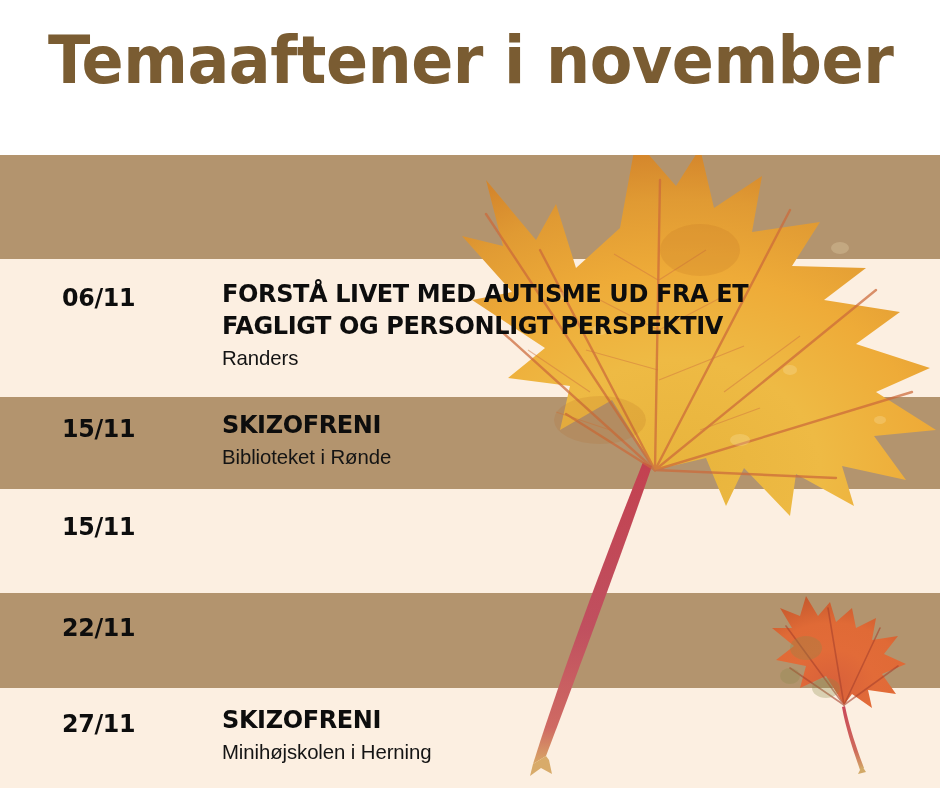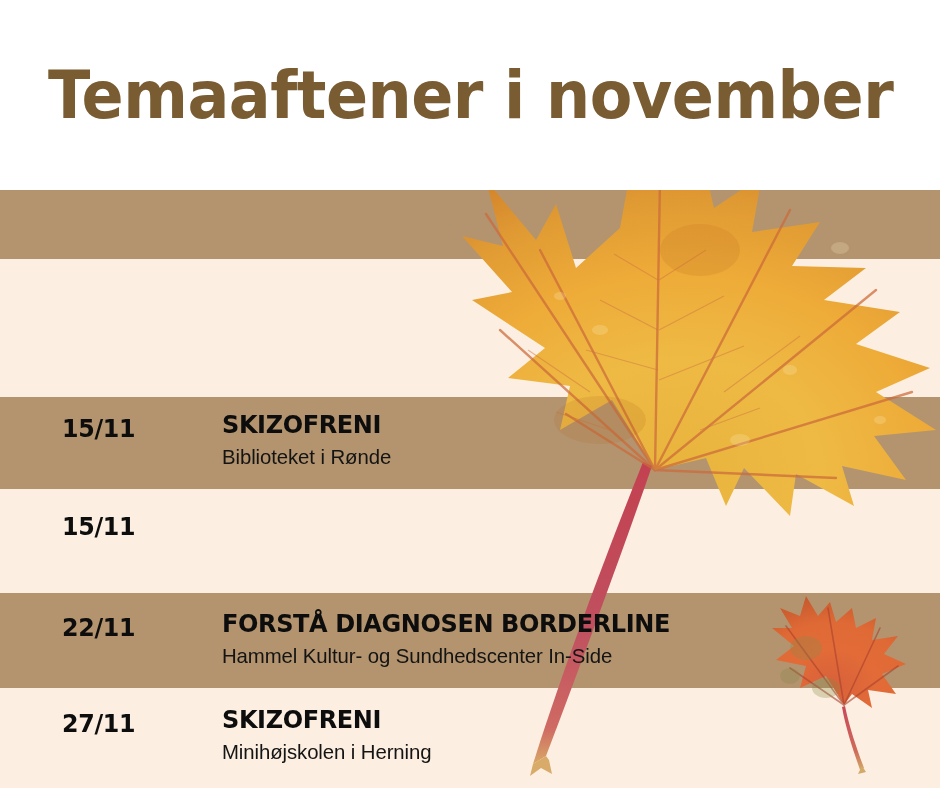--- a/index.html
+++ b/index.html
@@ -19,21 +19,20 @@
     background: #ffffff;
   }
 
   
   .title-area {
     position: absolute;
     left: 0; top: 0;
     width: 940px; height: 155px;
     background: #ffffff;
     z-index: 6;
-    margin-top: 35px;
   }
   .poster-title {
     position: absolute;
     left: 48px;
     top: 26px;
     font-family: "DejaVu Sans", sans-serif;
     font-weight: 700;
     font-size: 66px;
     letter-spacing: -0.5px;
     color: #7a5c32;
@@ -243,39 +242,43 @@
         </g>
         <path d="M845 706 C 850 730, 858 752, 864 768 L 860 770 C 854 752, 846 730, 842 707 Z" fill="url(#gSmallStem)"></path>
         <path d="M862 766 L 858 774 L 866 772 Z" fill="#d2a967"></path>
       </g>
     </svg>
   </div>
 
   <div class="rows">
 
 
+    <div class="row" style="top:259px; height:138px;">
+      <div class="row-date" style="top:24px;">06/11</div>
+      <div class="row-body" style="top:19px;">
+        <div class="row-title">FORSTÅ LIVET MED AUTISME UD FRA ET
+FAGLIGT OG PERSONLIGT PERSPEKTIV</div>
+        <div class="row-venue">Randers</div>
+      </div>
+    </div>
 
     <div class="row" style="top:397px; height:92px;">
       <div class="row-date" style="top:17px;">15/11</div>
       <div class="row-body" style="top:12px;">
         <div class="row-title">SKIZOFRENI</div>
         <div class="row-venue">Biblioteket i Rønde</div>
       </div>
     </div>
 
     <div class="row" style="top:489px; height:104px;">
       <div class="row-date" style="top:23px;">15/11</div>
     </div>
 
     <div class="row" style="top:593px; height:95px;">
       <div class="row-date" style="top:20px;">22/11</div>
-      <div class="row-body" style="top:15px;">
-        <div class="row-title">FORSTÅ DIAGNOSEN BORDERLINE</div>
-        <div class="row-venue">Hammel Kultur- og Sundhedscenter In-Side</div>
-      </div>
     </div>
 
     <div class="row" style="top:688px; height:100px;">
       <div class="row-date" style="top:21px;">27/11</div>
       <div class="row-body" style="top:16px;">
         <div class="row-title">SKIZOFRENI</div>
         <div class="row-venue">Minihøjskolen i Herning</div>
       </div>
     </div>
 

